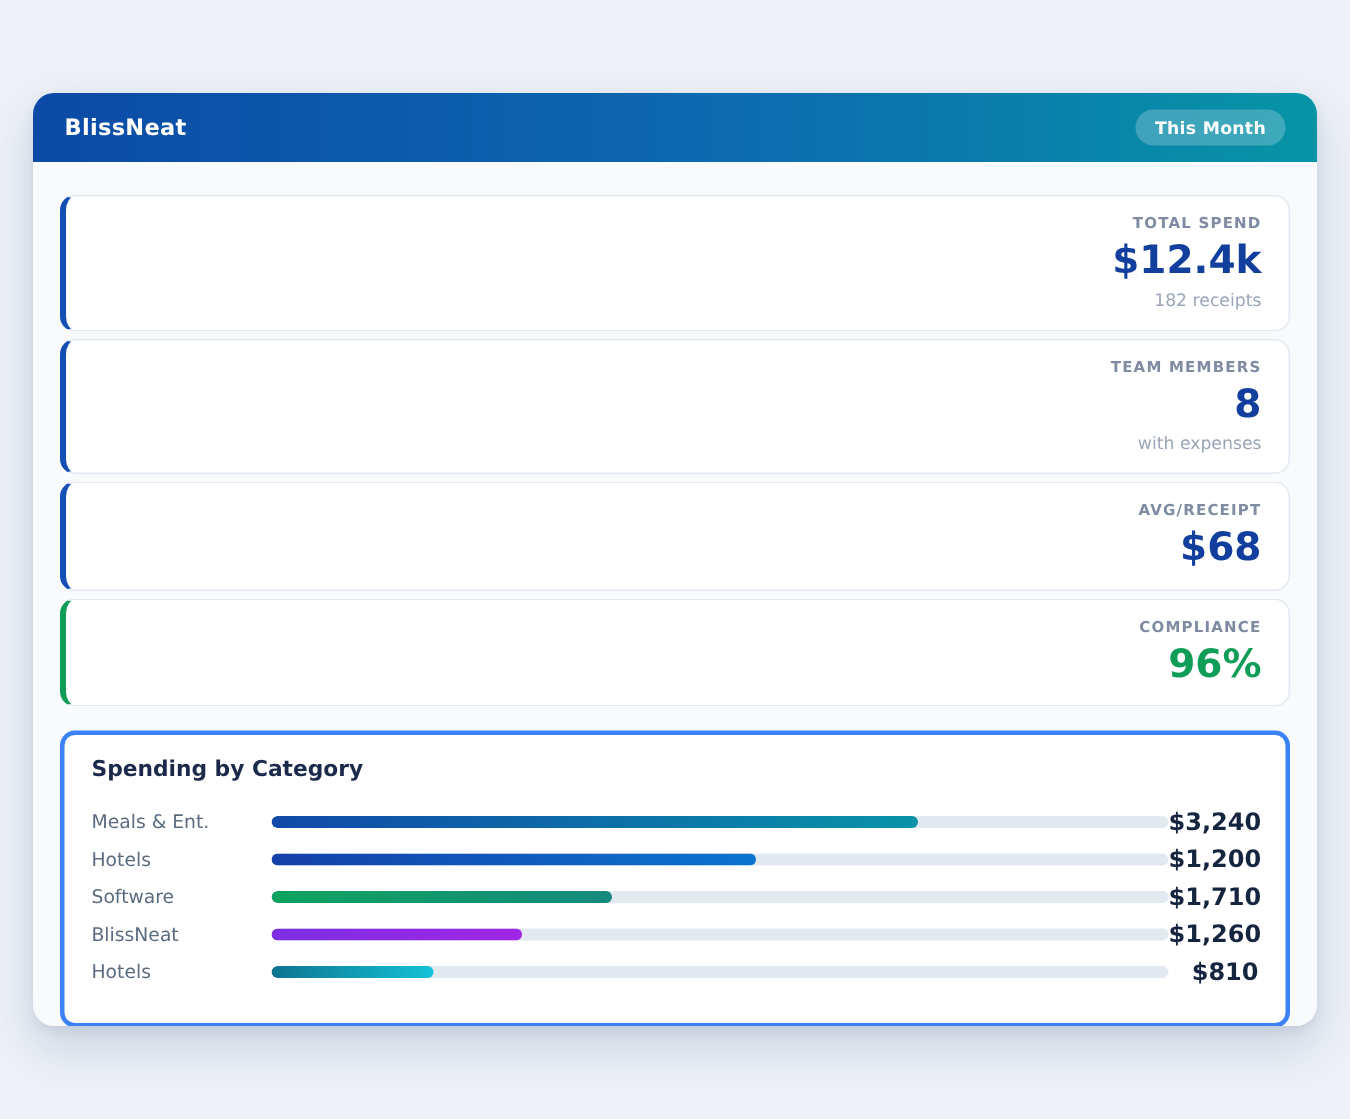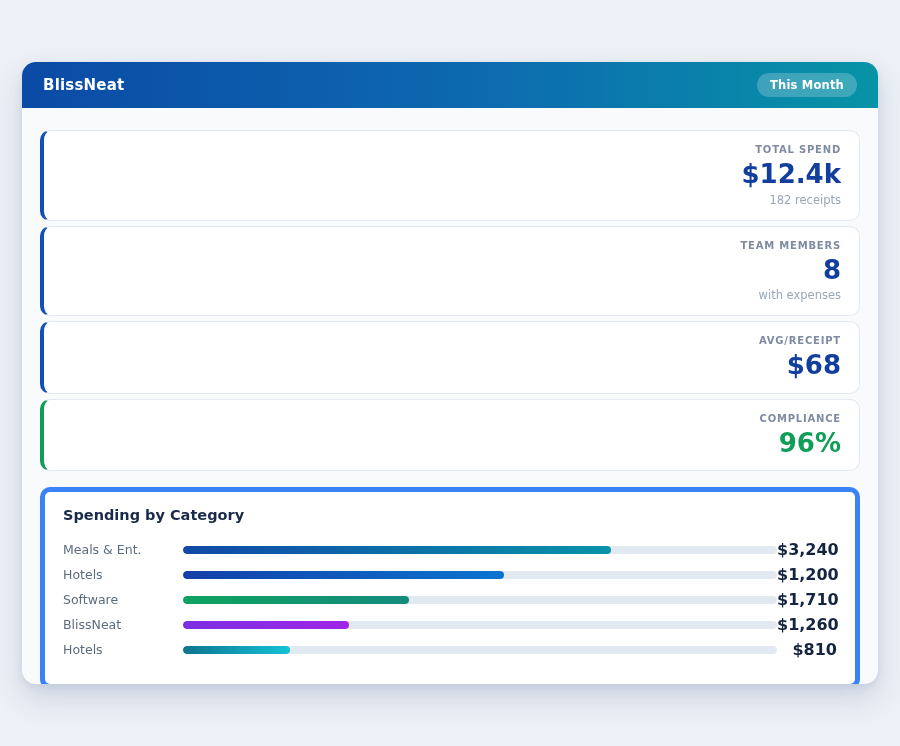--- a/index.html
+++ b/index.html
@@ -71,21 +71,21 @@
   }
   .stat-sub {
     font-size: 11.5px;
     color: #9aa6b8;
     margin-top: 4px;
     min-height: 0;
   }
   .stat-sub:empty { display: none; }
   .chart-card {
     background: #ffffff;
-    border: 5px solid #3b82f6;
+    border: 3px solid #3b82f6;
     border-radius: 10px;
     margin-top: 16px;
     padding: 15px 18px 22px 18px;
   }
   .chart-title {
     font-size: 14.5px;
     font-weight: bold;
     color: #1b2a4a;
     margin-bottom: 14px;
   }

